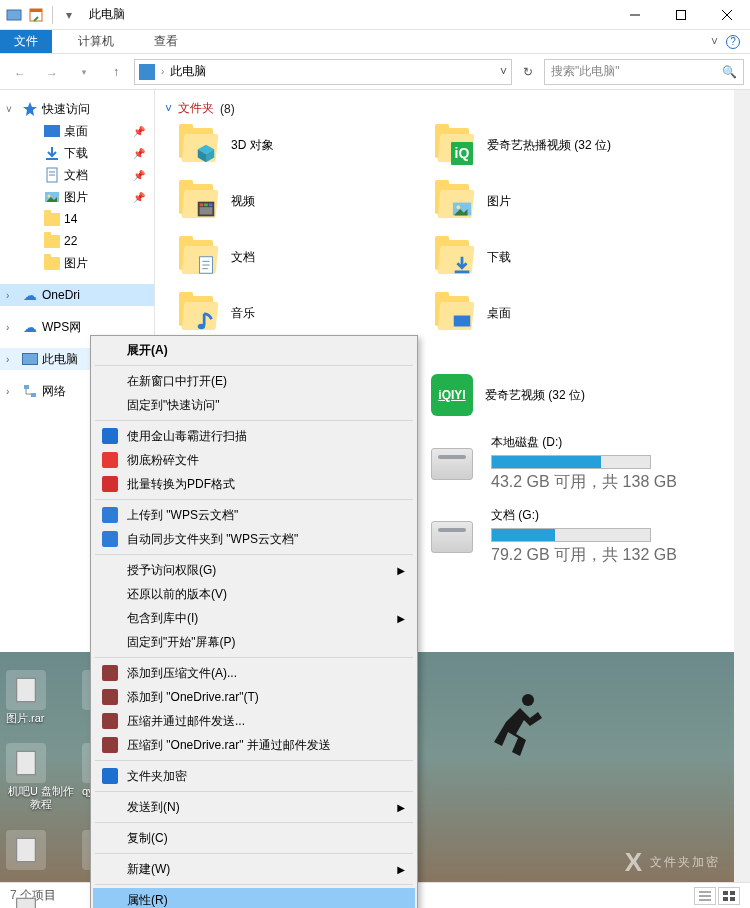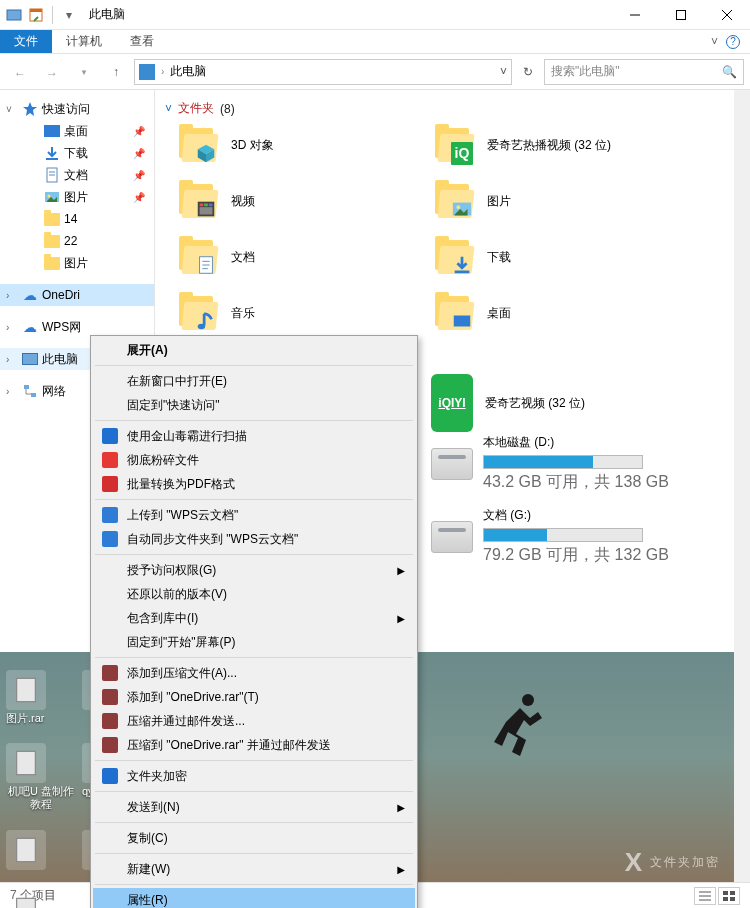--- a/index.html
+++ b/index.html
@@ -5,21 +5,21 @@
   * { box-sizing: border-box; margin: 0; padding: 0; font-family: "Microsoft YaHei", "Segoe UI", sans-serif; font-size: 12px; }
   body { width: 750px; height: 908px; background: #fff; overflow: hidden; position: relative; }
   .titlebar { height: 30px; display: flex; align-items: center; background: #fff; border-bottom: 1px solid #e5e5e5; }
   .titlebar .icon-group { display: flex; align-items: center; gap: 6px; padding: 0 6px; }
   .titlebar .qat-icon { width: 16px; height: 16px; display: flex; align-items: center; justify-content: center; }
   .titlebar .sep { width: 1px; height: 18px; background: #ccc; margin: 0 2px; }
   .titlebar .title { margin-left: 6px; font-size: 12px; color: #000; }
   .titlebar .win-controls { margin-left: auto; display: flex; }
   .titlebar .win-btn { width: 46px; height: 30px; display: flex; align-items: center; justify-content: center; color: #000; }
 
-  .ribbon-tabs { height: 24px; display: flex; align-items: stretch; background: #fff; border-bottom: 1px solid #e1e1e1; position: relative; }
+  .ribbon-tabs { height: 24px; display: flex; align-items: stretch; background: #fff; border-bottom: 1px solid #e1e1e1; position: relative; gap: 12px; }
   .ribbon-tab { padding: 0 14px; display: flex; align-items: center; color: #444; font-size: 12px; }
   .ribbon-tab.file { background: #1979ca; color: #fff; }
   .ribbon-help { margin-left: auto; display: flex; align-items: center; gap: 8px; padding-right: 10px; color: #1e6fbd; }
   .ribbon-help .chev { color: #666; }
 
   .navbar { height: 36px; display: flex; align-items: center; padding: 4px 6px; gap: 4px; border-bottom: 1px solid #e1e1e1; }
   .nav-arrow { width: 28px; height: 28px; display: flex; align-items: center; justify-content: center; color: #999; }
   .nav-arrow.enabled { color: #555; }
   .addressbar { flex: 1; height: 26px; border: 1px solid #ccc; display: flex; align-items: center; padding: 0 4px; gap: 6px; }
   .addressbar .pc-icon { width: 16px; height: 16px; background: #3b8bd1; }
@@ -55,29 +55,29 @@
   .fg-item { display: flex; align-items: center; gap: 12px; height: 44px; }
   .fg-icon { width: 42px; height: 42px; position: relative; }
   .big-folder { position:absolute; inset:0; }
   .big-folder .back{position:absolute;left:2px;top:4px;width:34px;height:30px;background:#ffd86b;border-radius:2px;}
   .big-folder .tab{position:absolute;left:2px;top:0;width:14px;height:6px;background:#ffd86b;border-radius:2px 2px 0 0;}
   .big-folder .front{position:absolute;left:6px;top:10px;width:34px;height:28px;background:#ffe59a;border-radius:2px;transform:skewX(-6deg);}
   .overlay { position:absolute; right:2px; bottom:2px; width:22px; height:22px; display:flex; align-items:center; justify-content:center; border-radius:2px;}
   .fg-label { color: #000; font-size: 12px; }
   .drive-card { width: 248px; }
   .drive-title { font-size:12px; color:#000; margin-bottom:4px;}
-  .drive-body { display:flex; align-items:center; gap:10px;}
+  .drive-body { display:flex; align-items:center; gap:18px;}
   .drive-icon { width:42px; height:32px; background:linear-gradient(#e8e8e8,#cfcfcf); border:1px solid #b9b9b9; border-radius:3px; position:relative;}
   .drive-icon::after{content:"";position:absolute;left:6px;right:6px;top:6px;height:4px;background:#9aa0a6;border-radius:2px;}
   .drive-info{flex:1;}
   .drive-bar { width: 160px; height: 14px; border:1px solid #b9b9b9; background:#e8e8e8; position:relative;}
   .drive-fill { position:absolute; left:0; top:0; bottom:0; background:#26a0da;}
   .drive-text { font-size:16px; color:#6d6d6d; margin-top:3px;}
 
-  .iqiyi-big{width:42px;height:58px;background:#21b04b;border-radius:6px;display:flex;align-items:center;justify-content:center;color:#fff;font-weight:bold;font-size:11px;text-decoration:underline;}
+  .iqiyi-big{width:42px;height:42px;background:#21b04b;border-radius:6px;display:flex;align-items:center;justify-content:center;color:#fff;font-weight:bold;font-size:11px;text-decoration:underline;}
 
   .statusbar { position:absolute; bottom:0; left:0; right:0; height:26px; border-top:1px solid #e1e1e1; background:#fff; display:flex; align-items:center; padding:0 10px; color:#444; font-size:12px;}
   .statusbar .view-btns{margin-left:auto; display:flex; gap:2px;}
   .statusbar .vb{width:22px;height:18px;border:1px solid #ccc;display:flex;align-items:center;justify-content:center;color:#555;}
 
   
   .desktop-bg { position:absolute; left:0; right:0; top:652px; bottom:0; background:linear-gradient(#6b8a8a 0%, #7a9590 40%, #8a6f56 100%); z-index:-1;}
   .desk-icons { position:absolute; left:6px; top:670px; display:grid; grid-template-columns:70px 70px; gap:18px 6px; z-index:1;}
   .desk-item { width:70px; display:flex; flex-direction:column; align-items:flex-start; gap:2px;}
   .desk-ic { width:40px; height:40px; background:rgba(255,255,255,.2); border-radius:4px; display:flex;align-items:center;justify-content:center;}

